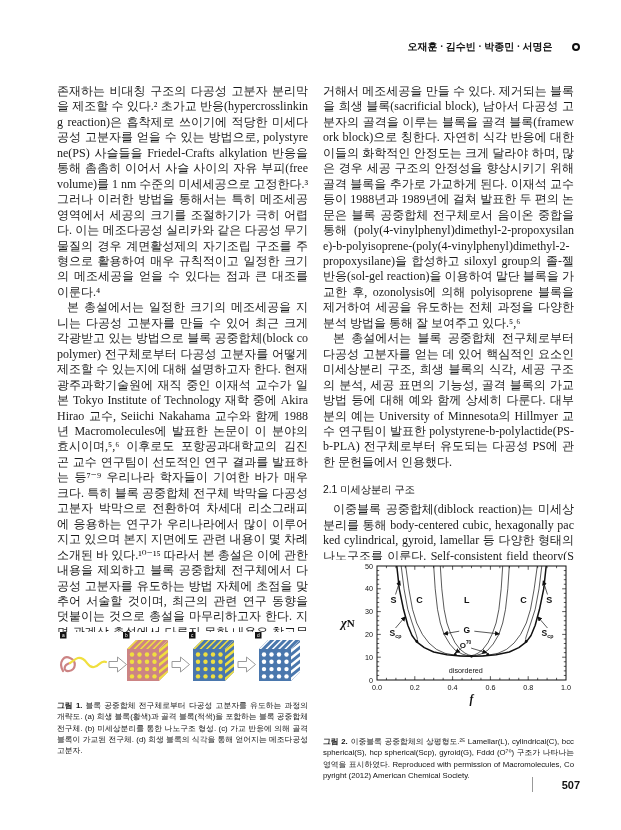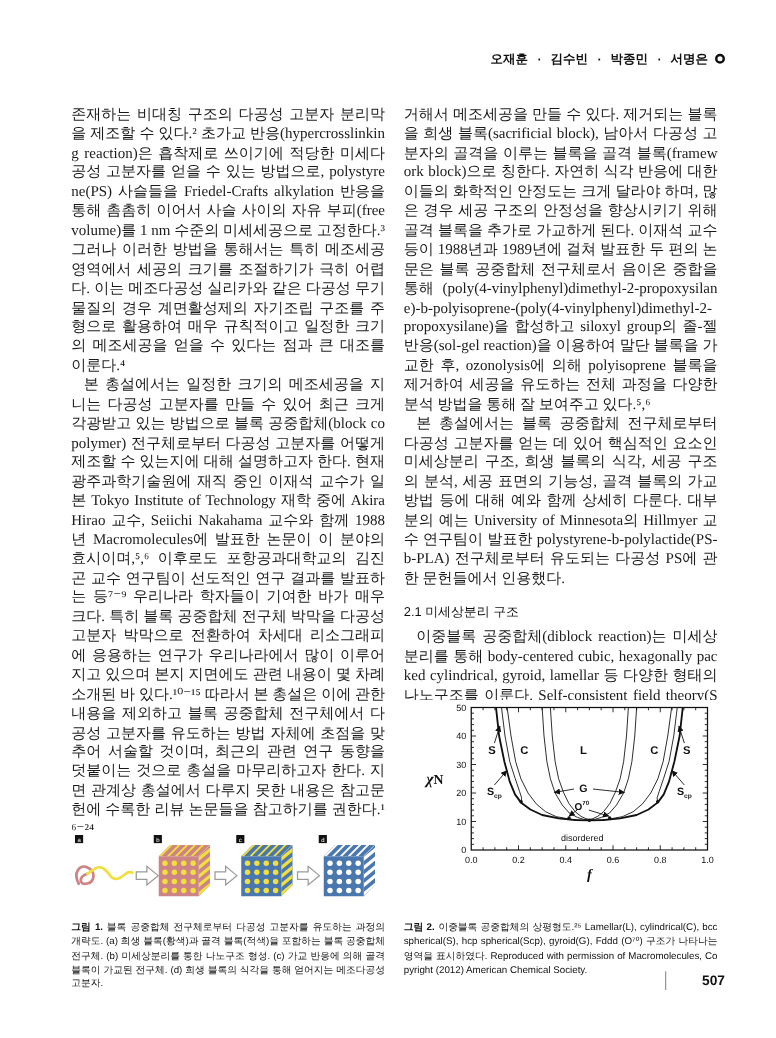--- a/index.html
+++ b/index.html
@@ -1,30 +1,30 @@
 <!DOCTYPE html>
 <html><head>
 <meta charset="utf-8">
 <style>
   html,body{margin:0;padding:0;background:#ffffff;}
   .page{position:relative;width:621px;height:830px;background:#fff;overflow:hidden;
         font-family:"Liberation Serif","DejaVu Serif",serif;color:#1a1a1a;}
-  .header{position:absolute;top:40px;right:41px;display:flex;align-items:center;gap:5px;
-          font-family:Liberation Mono, monospace;font-size:10px;font-weight:bold;color:#111;}
+  .header{position:absolute;top:40px;right:41px;display:flex;align-items:center;gap:19px;
+          font-family:Liberation Serif, serif;font-size:10px;font-weight:bold;color:#111;}
   .orcid{width:4.5px;height:4.5px;border:2.4px solid #111;border-radius:50%;display:inline-block;}
   .columns{position:absolute;top:84px;left:57px;width:517px;display:flex;gap:15px;}
   .col{position:relative;width:251px;height:706px;}
   .body-p{margin:0;font-size:12px;line-height:15.45px;text-align:justify;word-break:break-all;}
   .indent{text-indent:10px;}
   h2.sec{font-family:"Liberation Sans","DejaVu Sans",sans-serif;font-size:12px;font-weight:bold;
          margin:17px 0 25px;color:#111;}
   h3.subsec{font-family:"Liberation Sans","DejaVu Sans",sans-serif;font-size:10.3px;font-weight:normal;
          margin:13px 0 5px;color:#111;}
   .figblock{position:absolute;left:0;right:0;background:#fff;}
-  #fig1-block{top:584px;}
+  #fig1-block{top:548px;}
   #fig2-block{top:476px;}
   .caption{font-family:"Liberation Sans","DejaVu Sans",sans-serif;font-size:7.8px;line-height:11.3px;
            text-align:justify;margin:6px 0 0;color:#111;word-break:break-all;}
   .caption b{margin-right:3px;}
   .footer{position:absolute;top:777px;right:41px;display:flex;align-items:center;
           font-family:"Liberation Sans","DejaVu Sans",sans-serif;font-size:8.5px;color:#222;}
   .fsep{width:1px;height:15px;background:#999;margin:0 8px;}
   .pagenum{font-size:11px;font-weight:bold;color:#111;padding-left:21px;}
   svg{display:block;}
 </style>

